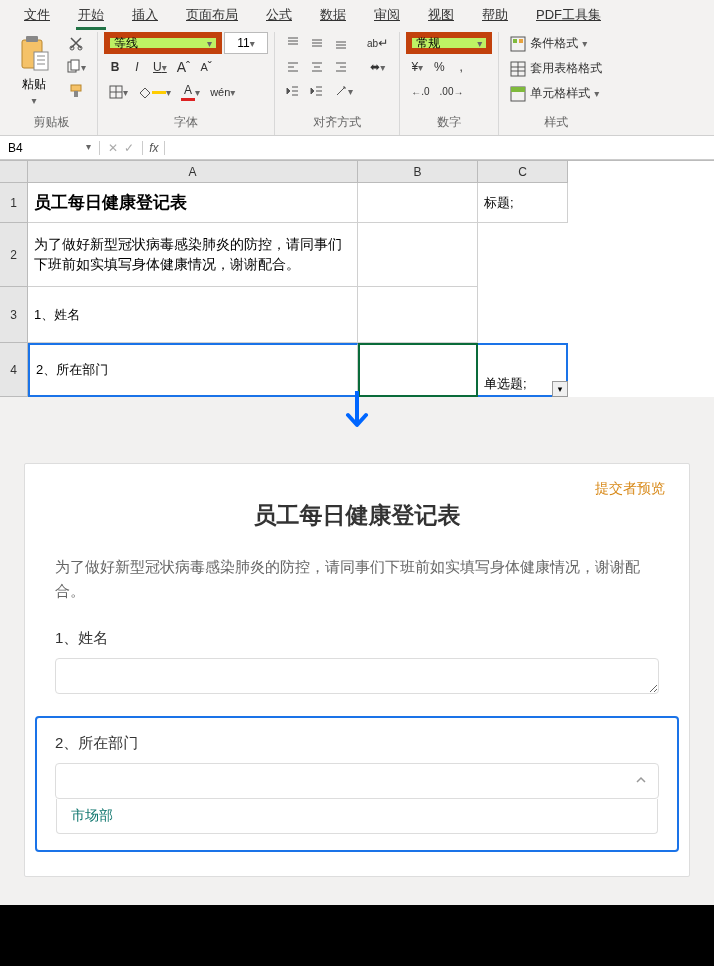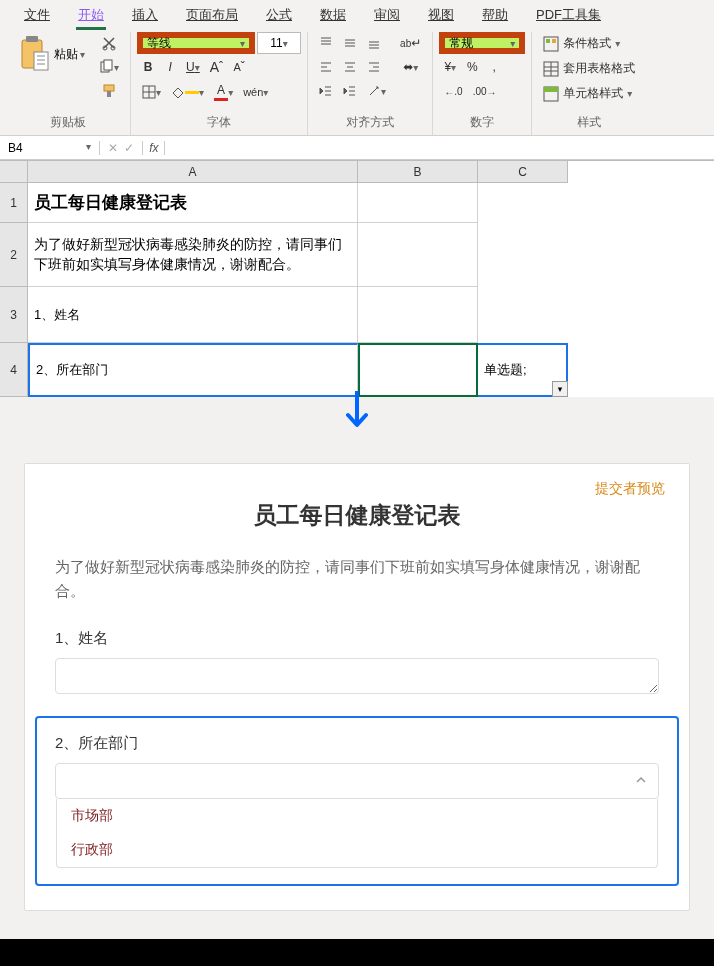--- a/index.html
+++ b/index.html
@@ -4,32 +4,32 @@
   <style>
     * { box-sizing: border-box; margin: 0; padding: 0; }
     body { font-family: "Microsoft YaHei", "SimSun", sans-serif; background: #000; width: 714px; }
 
     
     .excel-section { background: #fff; }
 
     
     .ribbon-tabs { display: flex; align-items: center; padding: 2px 10px 0; height: 28px; background: #f3f2f1; font-size: 13px; color: #333; }
     .ribbon-tab { padding: 4px 14px; cursor: pointer; text-decoration: underline; }
-    .ribbon-tab.active { color: #8b5cf6; position: relative; }
+    .ribbon-tab.active { color: #404040; position: relative; }
     .ribbon-tab.active::after { content:""; position:absolute; bottom:-2px; left:12px; right:12px; height:3px; background:#217346; }
 
     
     .ribbon-bar { display: flex; background: #f3f2f1; border-bottom: 1px solid #d0d0d0; padding: 4px 6px 0; height: 108px; }
     .ribbon-group { display: flex; flex-direction: column; align-items: center; padding: 0 6px; border-right: 1px solid #d8d8d8; }
     .ribbon-group-body { display: flex; align-items: flex-start; gap: 4px; flex: 1; }
     .ribbon-group-label { font-size: 12px; color: #666; padding: 2px 0 4px; }
 
     .ribbon-col { display: flex; flex-direction: column; gap: 2px; }
     .ribbon-btn { display: inline-flex; align-items: center; justify-content: center; font-size: 12px; color: #333; padding: 2px 4px; border: 1px solid transparent; min-width: 22px; min-height: 22px; cursor: pointer; }
-    .paste-btn { display:flex; flex-direction:row; align-items:center; font-size: 12px; gap:2px; padding:2px 4px; }
+    .paste-btn { display:flex; flex-direction:column; align-items:center; font-size: 12px; gap:2px; padding:2px 4px; }
     .paste-icon { width:36px; height:40px; display:inline-block; }
 
     .font-row { display:flex; gap:2px; align-items:center; }
     .font-select { border: 6px solid #c2410c; font-size: 12px; height: 22px; width: 118px; padding: 0 4px; background:#bef264; display:flex; align-items:center; justify-content:space-between; }
     .size-select { border: 1px solid #bbb; font-size: 12px; height: 22px; width: 44px; padding: 0 4px; background:#fff; display:flex; align-items:center; justify-content:center; }
     .caret { font-size:10px; color:#666; }
 
     .icon-row { display:flex; gap:0; }
     .underline-btn { text-decoration: underline; }
     .font-color-swatch { display:inline-block; width:14px; height:3px; background:#d22; margin-top:1px; }
@@ -55,39 +55,39 @@
     .colC { width:90px; }
     .cell { border-right:1px solid #d0d0d0; border-bottom:1px solid #d0d0d0; padding:2px 6px; display:flex; align-items:center; }
     .row1 { height:40px; }
     .row2 { height:64px; }
     .row3 { height:56px; }
     .row4 { height:54px; }
     .title-text { font-weight: bold; font-family: SimSun, serif; font-size: 17px; }
     .desc-text { font-size:14px; line-height:1.4; }
     .selection-row .cell { border-top:2px solid #1a73e8; border-bottom:2px solid #1a73e8; }
     .selection-row .cell.colA { border-left:2px solid #1a73e8; }
-    .selection-row .cell.colC { border-right:2px solid #1a73e8; position:relative; }
+    .selection-row .cell.colC { border-right:2px solid #1a73e8; position:relative;align-items:flex-end; }
     .sel-active { outline:2px solid #0a6b3a; outline-offset:-2px; }
     .dropdown-arrow-cell { position:absolute; right:-2px; bottom:-2px; width:16px; height:16px; border:1px solid #999; background:#f0f0f0; display:flex; align-items:center; justify-content:center; font-size:9px; }
     .big-arrow { position:absolute; left:50%; top:-6px; transform:translateX(-50%); color:#0066ff; }
 
     
     .preview-wrap { background:#f2f1f0; padding:26px 24px 28px; }
     .preview-card { background:#fff; border:1px solid #ddd; border-radius:2px; padding:24px 30px 24px; position:relative; }
     .preview-link { position:absolute; top:16px; right:24px; color:#d88a1a; font-size:14px; }
     .preview-title { text-align:center; font-size:23px; color:#333; margin:12px 0 24px; }
     .preview-desc { color:#666; font-size:15px; line-height:1.6; margin-bottom:26px; }
     .form-q { font-size:15px; color:#333; margin-bottom:10px; }
     .form-textarea { width:100%; border:1px solid #ddd; border-radius:4px; height:36px; resize:vertical; padding:6px 8px; font-size:14px; }
     .form-block { margin-bottom:18px; }
     .form-block.active { border:2px solid #1a73e8; border-radius:4px; padding:16px 18px; margin:0 -20px; }
     .form-select { width:100%; border:1px solid #ddd; border-radius:4px; height:36px; padding:0 10px; display:flex; align-items:center; justify-content:space-between; font-size:14px; color:#999; cursor:pointer; }
     .select-caret svg { transform: rotate(180deg); }
     .options-list { border:1px solid #ddd; border-top:none; border-radius:0 0 4px 4px; margin:0 1px; }
-    .option-item { padding:8px 14px; font-size:14px; color:#7f1d1d; cursor:pointer; }
+    .option-item { padding:8px 14px; font-size:14px; color:#0f766e; cursor:pointer; }
   </style>
 </head>
 <body>
 
 <div class="excel-section">
 
   <div class="ribbon-tabs">
     <div class="ribbon-tab">文件</div>
     <div class="ribbon-tab active">开始</div>
     <div class="ribbon-tab">插入</div>
@@ -329,20 +329,21 @@
       <div class="col-header colA">A</div>
       <div class="col-header colB">B</div>
       <div class="col-header colC">C</div>
     </div>
     <div class="sheet-row">
       <div class="row-header row1">1</div>
       <div class="cell colA row1">
           <span class="title-text">员工每日健康登记表</span>
         </div>
       <div class="cell colB row1"></div>
+      <div class="cell colC row1">标题;</div>
     </div>
     <div class="sheet-row">
       <div class="row-header row2">2</div>
       <div class="cell colA row2">
           <span class="desc-text">为了做好新型冠状病毒感染肺炎的防控，请同事们下班前如实填写身体健康情况，谢谢配合。</span>
         </div>
       <div class="cell colB row2"></div>
     </div>
     <div class="sheet-row">
       <div class="row-header row3">3</div>
@@ -383,17 +384,16 @@
     <div class="form-block active">
       <div class="form-q">2、所在部门</div>
       <div class="form-select">
         <span></span>
         <span class="select-caret"><svg width="14" height="14">
               <path d="M3 5l4 4 4-4" stroke="#999" stroke-width="1.5" fill="none"></path>
             </svg></span>
       </div>
       <div class="options-list">
         <div class="option-item">市场部</div>
-        <div class="option-item">行政部</div>
       </div>
     </div>
   </div>
 </div>
 
 </body></html>

